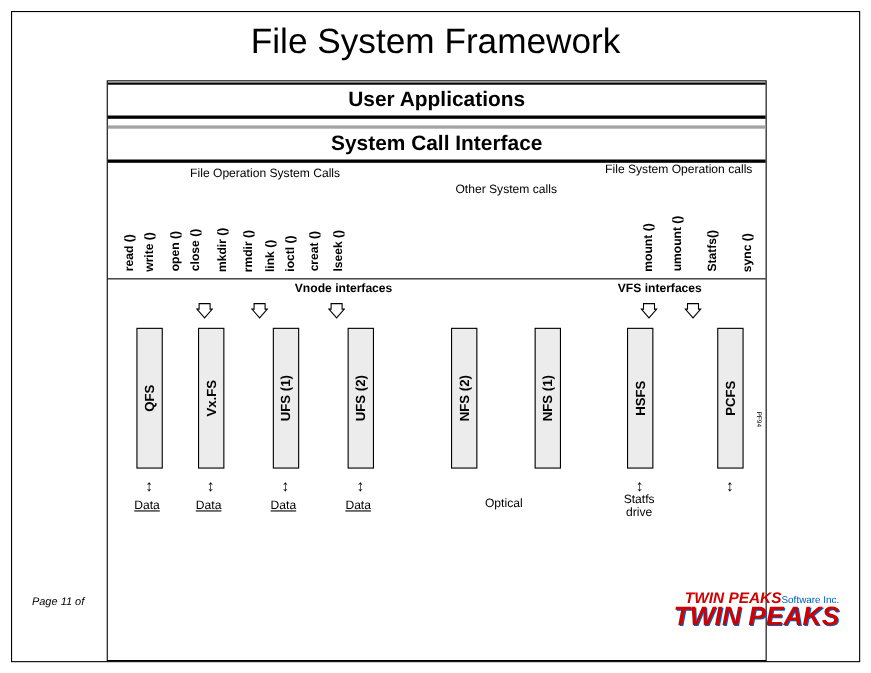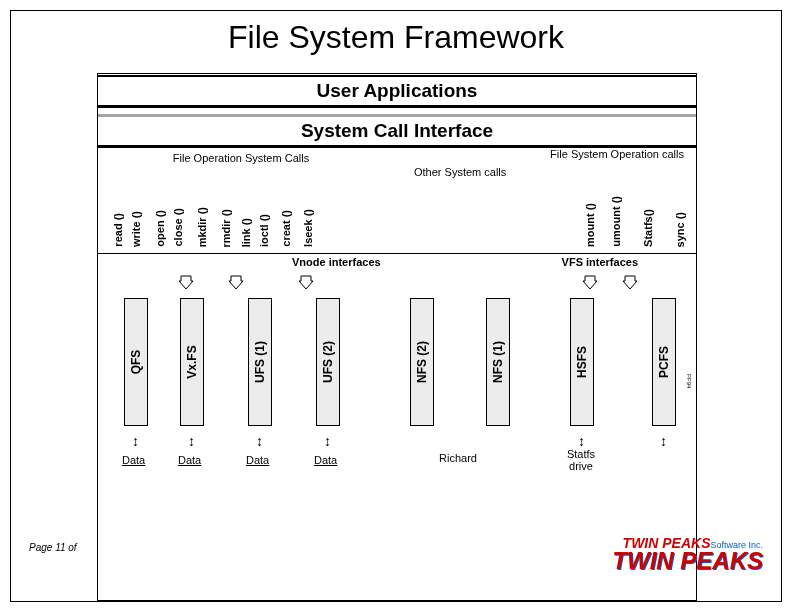--- a/index.html
+++ b/index.html
@@ -68,21 +68,21 @@
     writing-mode: vertical-rl;
     transform: rotate(180deg);
     white-space: nowrap;
   }
   .ifaces-row {
     position: relative;
     height: 20px;
     font-size: 11px;
     font-weight: bold;
   }
-  .lbl-vnode { position: absolute; left: 170px; top: 2px; margin-left: 24px; }
+  .lbl-vnode { position: absolute; left: 170px; top: 2px; }
   .lbl-vfs { position: absolute; right: 58px; top: 2px; }
   .arrows-row {
     position: relative;
     height: 20px;
   }
   .darrow {
     position: absolute;
     top: 0;
     width: 16px; height: 16px;
   }
@@ -258,21 +258,21 @@
       <span class="uarrow" style="left:90px">↕</span>
       <span class="uarrow" style="left:158px">↕</span>
       <span class="uarrow" style="left:226px">↕</span>
       <span class="uarrow" style="left:480px">↕</span>
       <span class="uarrow" style="left:562px">↕</span>
 
       <span class="bitem" style="left:24px">Data</span>
       <span class="bitem" style="left:80px">Data</span>
       <span class="bitem" style="left:148px">Data</span>
       <span class="bitem" style="left:216px">Data</span>
-      <span class="bitem nou" style="left:330px;top:18px;width:60px">Richard</span>
+      <span class="bitem nou" style="left:330px;top:18px;width:60px">Optical</span>
       <span class="bitem nou" style="left:458px;top:14px;width:50px">Statfs drive</span>
     </div>
 
     <div class="pf94">PF94</div>
   </div>
 
   <div class="pagenum">Page 11 of</div>
 
   <div class="brand">
     <div class="tp tp1"><span>TWIN PEAKS</span><span class="soft">Software Inc.</span></div>

